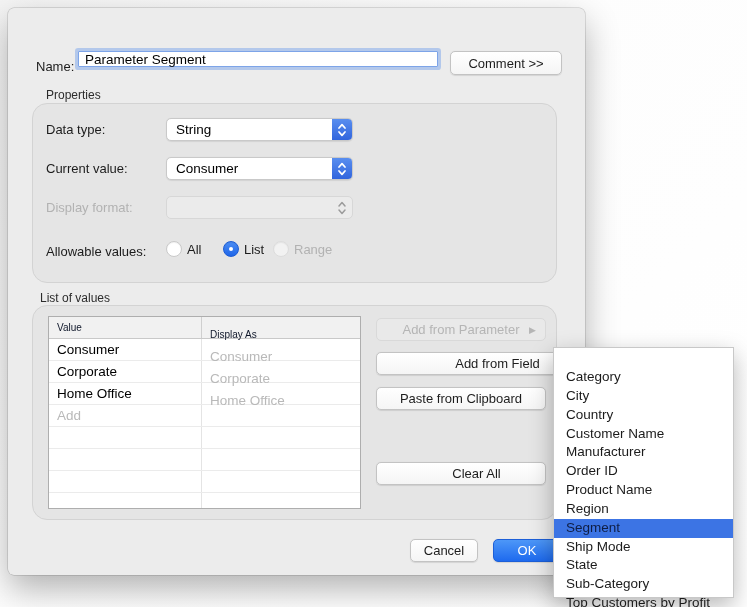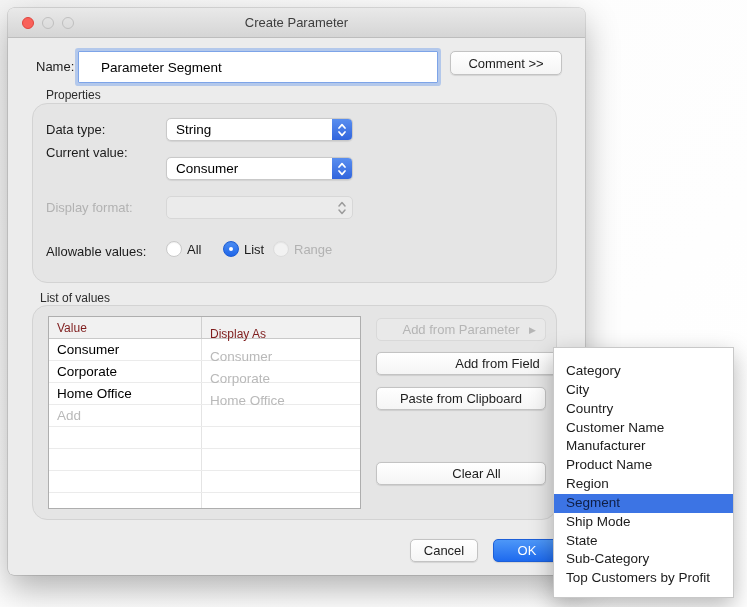--- a/index.html
+++ b/index.html
@@ -32,23 +32,23 @@
     display:flex; align-items:center; justify-content:center;
     box-shadow:0 0.5px 1px rgba(0,0,0,.10); white-space:nowrap;
   }
   .btn.disabled { background:#e9e9e9; border-color:#d9d9d9; color:#b5b5b5; box-shadow:none; }
   .btn .arrow { position:absolute; right:9px; font-size:9px; top:6px; }
   .btn.primary {
     background:linear-gradient(#4d97f8,#1e6aee); border-color:#1c5fd8; color:#fff;
   }
 
   .field-input {
-    position:absolute; height:32px; background:#fff; border:1px solid #7da4e8;
+    position:absolute; height:16px; background:#fff; border:1px solid #7da4e8;
     box-shadow:0 0 0 3px rgba(110,157,236,.45); border-radius:1px;
-    font-size:13.5px; color:#000; padding:0 22px; display:flex; align-items:center;
+    font-size:13.5px; color:#000; padding:0 6px; display:flex; align-items:center;
   }
 
   .dropdown {
     position:absolute; width:187px; height:23px; background:#fff;
     border:1px solid #c9c9c9; border-radius:5px; overflow:hidden;
     font-size:13.5px; color:#000; display:flex; align-items:center;
     box-shadow:0 0.5px 1px rgba(0,0,0,.08);
   }
   .dropdown .val { padding-left:9px; flex:1; }
   .stepper {
@@ -68,50 +68,42 @@
   .radio-row { position:absolute; display:flex; align-items:center; gap:5px; }
   .radio { width:16px; height:16px; border-radius:50%; background:#fff; border:1px solid #c9c9c9; box-shadow:inset 0 1px 1px rgba(0,0,0,.06); position:relative; }
   .radio.on { background:linear-gradient(#4b8df5,#1f66e8); border-color:#1d5cd4; }
   .radio.on::after { content:""; position:absolute; left:5px; top:5px; width:4px; height:4px; border-radius:50%; background:#fff; }
   .radio.off-disabled { background:#f2f2f2; border-color:#dcdcdc; }
   .radio-row span { font-size:13px; color:#1c1c1c; }
   .radio-row.disabled span { color:#b2b2b2; }
 
   
   .values-table { position:absolute; left:15px; top:10px; width:313px; height:193px; background:#fff; border:1px solid #aeaeae; overflow:hidden; }
-  .t-header { height:22px; background:#f1f1f1; border-bottom:1px solid #c9c9c9; display:flex; font-size:12px; color:#7f1d1d; }
+  .t-header { height:22px; background:#f1f1f1; border-bottom:1px solid #c9c9c9; display:flex; font-size:10px; color:#0f172a; }
   .t-row { height:22px; border-bottom:1px solid #ebebeb; display:flex; font-size:13.5px; color:#000; }
   .c1 { width:153px; padding-left:8px; display:flex; align-items:center; border-right:1px solid #e4e4e4; }
   .t-header .c1 { border-right:1px solid #cfcfcf; }
   .c2 { flex:1; padding-left:8px; display:flex; align-items:center;margin-top:13px; }
   .gray { color:#b9b9b9; }
 
   
   .menu {
     position:absolute; left:553px; top:347px; width:181px; height:251px;
     background:#ffffff; border:1px solid #c8c8c8;
     box-shadow:0 8px 22px rgba(0,0,0,.28);
-    padding:14px 0; z-index:50; display:flex; flex-direction:column;
+    padding:20px 0; z-index:50; display:flex; flex-direction:column;
   }
   .menu-item { height:18.85px; line-height:18.85px; padding-left:12px; font-size:13.5px; color:#1b1b1b; white-space:nowrap; }
   .menu-item.selected { background:#3c74e4; color:#0f1e45; }
 </style>
 </head>
 <body>
 
 <div class="window">
 
-  <div class="titlebar">
-    <div class="traffic">
-      <div class="light close"></div>
-      <div class="light plain"></div>
-      <div class="light plain"></div>
-    </div>
-    <span>Create Parameter</span>
-  </div>
 
   <div class="lbl" style="left:28px; top:51px;">Name:</div>
   <div class="field-input" style="left:70px; top:43px; width:360px;">
     <span>Parameter Segment</span>
   </div>
   <div class="btn" style="left:442px; top:43px; width:112px; height:24px;">
     <span>Comment &gt;&gt;</span>
   </div>
 
   <div class="group-label" style="left:38px; top:80px;">Properties</div>
@@ -121,21 +113,21 @@
     <div class="dropdown" style="left:133px; top:14px;">
       <span class="val">String</span>
       <span class="stepper">
         <svg width="10" height="16" viewBox="0 0 10 16">
             <path d="M2 6 L5 2.6 L8 6" stroke="#ffffff" stroke-width="1.7" fill="none" stroke-linecap="round" stroke-linejoin="round"></path>
             <path d="M2 10 L5 13.4 L8 10" stroke="#ffffff" stroke-width="1.7" fill="none" stroke-linecap="round" stroke-linejoin="round"></path>
           </svg>
       </span>
     </div>
 
-    <div class="lbl" style="left:13px; top:41px;">Current value:</div>
+    <div class="lbl" style="left:13px; top:57px;">Current value:</div>
     <div class="dropdown" style="left:133px; top:53px;">
       <span class="val">Consumer</span>
       <span class="stepper">
         <svg width="10" height="16" viewBox="0 0 10 16">
             <path d="M2 6 L5 2.6 L8 6" stroke="#ffffff" stroke-width="1.7" fill="none" stroke-linecap="round" stroke-linejoin="round"></path>
             <path d="M2 10 L5 13.4 L8 10" stroke="#ffffff" stroke-width="1.7" fill="none" stroke-linecap="round" stroke-linejoin="round"></path>
           </svg>
       </span>
     </div>
 
@@ -232,20 +224,21 @@
   </div>
 
 </div>
 
 <div class="menu">
   <div class="menu-item">Category</div>
   <div class="menu-item">City</div>
   <div class="menu-item">Country</div>
   <div class="menu-item">Customer Name</div>
   <div class="menu-item">Manufacturer</div>
+  <div class="menu-item">Order ID</div>
   <div class="menu-item">Product Name</div>
   <div class="menu-item">Region</div>
   <div class="menu-item selected">Segment</div>
   <div class="menu-item">Ship Mode</div>
   <div class="menu-item">State</div>
   <div class="menu-item">Sub-Category</div>
   <div class="menu-item">Top Customers by Profit</div>
 </div>
 
 </body></html>

